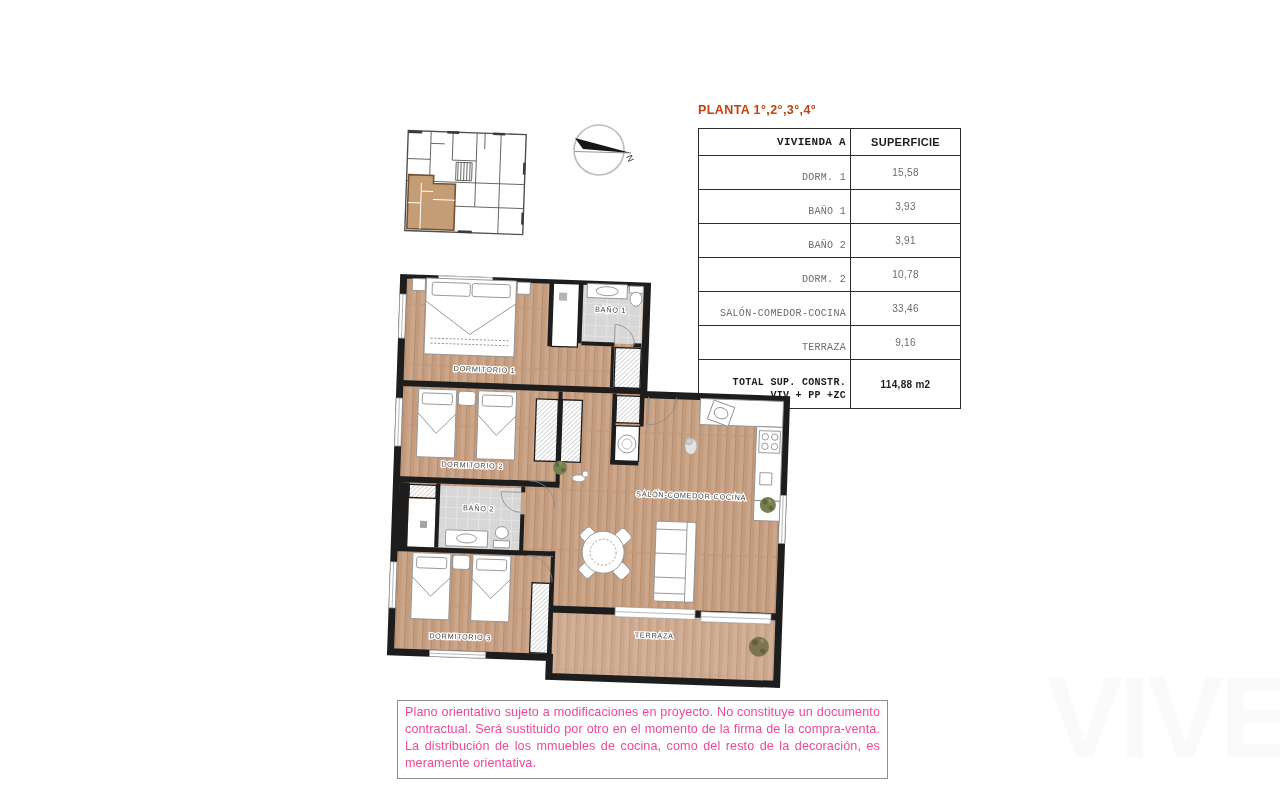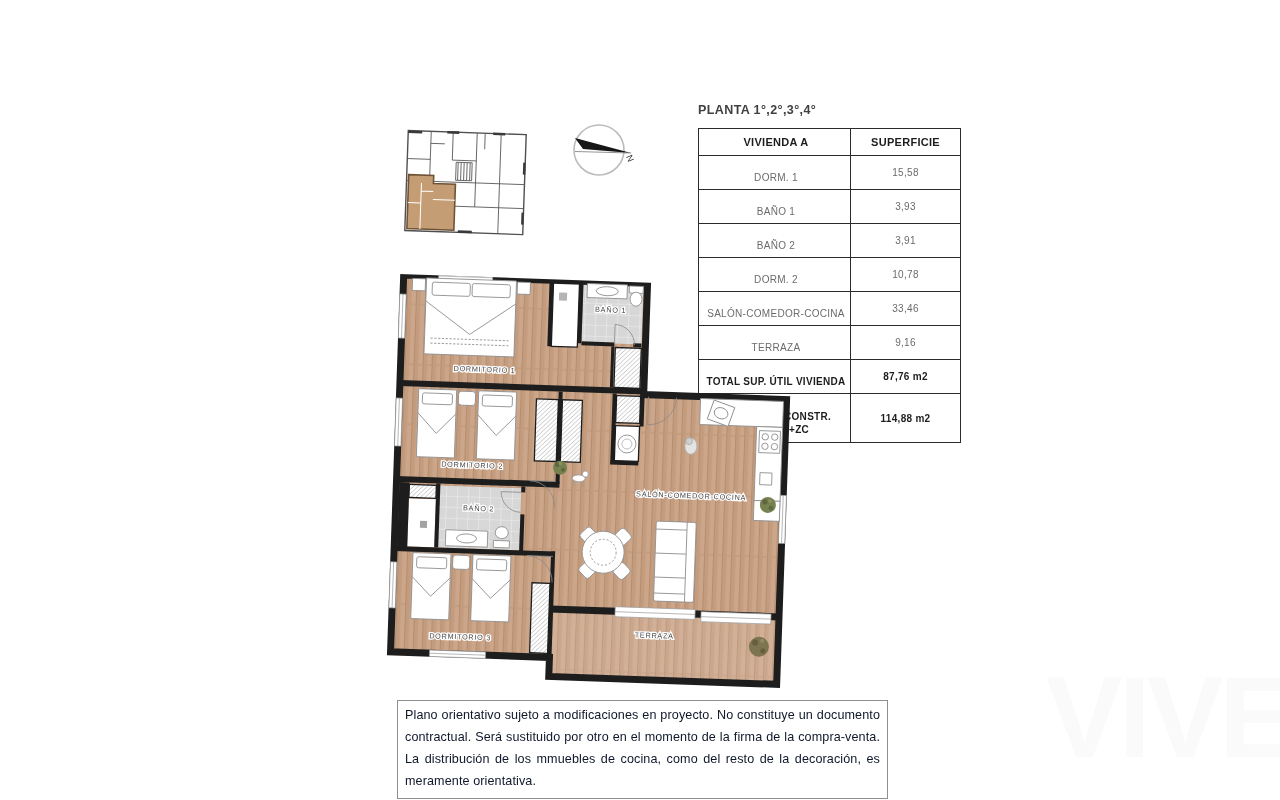--- a/index.html
+++ b/index.html
@@ -4,44 +4,44 @@
 <style>
   html,body{margin:0;padding:0;background:#ffffff;}
   #canvas{
     position:relative;width:1280px;height:800px;overflow:hidden;background:#ffffff;
     font-family:"Liberation Sans","DejaVu Sans",sans-serif;color:#2a2a2a;
   }
   .abs{position:absolute;}
 
   
   #planta-heading{
-    left:698px;top:103px;font-size:12.5px;font-weight:bold;letter-spacing:.4px;color:#404040;
+    left:698px;top:103px;font-size:12.5px;font-weight:bold;letter-spacing:.4px;color:#c2410c;
   }
 
   
   #surface-table{left:698px;top:128px;border-collapse:collapse;table-layout:fixed;}
   #surface-table td{border:1.4px solid #2b2b2b;font-size:10px;color:#6b6b6b;letter-spacing:.3px;}
-  #surface-table td.lbl{width:140px;padding:16px 4px 6px 7px;text-align:center;}
+  #surface-table td.lbl{width:140px;padding:16px 4px 6px 7px;text-align:right;font-family:Liberation Mono, monospace;}
   #surface-table td.val{width:69px;text-align:center;padding:6px 20px;}
   #surface-table tr.hdr td{font-weight:bold;font-size:11px;color:#1d1d1d;padding-top:7px;padding-bottom:7px;}
   #surface-table tr.total td{font-weight:bold;color:#1d1d1d;}
   #surface-table tr.total td .tl{display:block;line-height:1.3;}
 
   
   #keyplan{left:401px;top:119px;transform:rotate(2deg);transform-origin:20px 20px;}
   #compass{left:572px;top:120px;}
   #floorplan{left:398px;top:276px;transform:rotate(2deg);transform-origin:60px 20px;}
 
   
   #disclaimer{
     left:397px;top:700px;width:475px;border:1px solid #8f8f8f;
     padding:3px 7px 6px 7px;
   }
   #disclaimer p{
-    margin:0;font-size:12.6px;line-height:22px;color:#0f172a;text-align:justify;letter-spacing:.1px;
+    margin:0;font-size:12.6px;line-height:17px;color:#ec4899;text-align:justify;letter-spacing:.1px;
   }
 
   
   #watermark{
     left:1046px;top:660px;font-size:115px;font-weight:bold;letter-spacing:-4px;
     color:#fafafa;user-select:none;line-height:1;
   }
 </style>
 </head>
 <body>
@@ -98,24 +98,20 @@
       <td class="lbl">DORM. 2</td>
       <td class="val">10,78</td>
     </tr>
     <tr>
       <td class="lbl">SALÓN-COMEDOR-COCINA</td>
       <td class="val">33,46</td>
     </tr>
     <tr>
       <td class="lbl">TERRAZA</td>
       <td class="val">9,16</td>
-    </tr>
-    <tr class="total">
-      <td class="lbl">TOTAL SUP. ÚTIL VIVIENDA</td>
-      <td class="val">87,76 m2</td>
     </tr>
     <tr class="total">
       <td class="lbl">
         <span class="tl">TOTAL SUP. CONSTR.</span>
         <span class="tl">VIV + PP +ZC</span>
       </td>
       <td class="val">114,88 m2</td>
     </tr>
   </tbody>
     </table>

